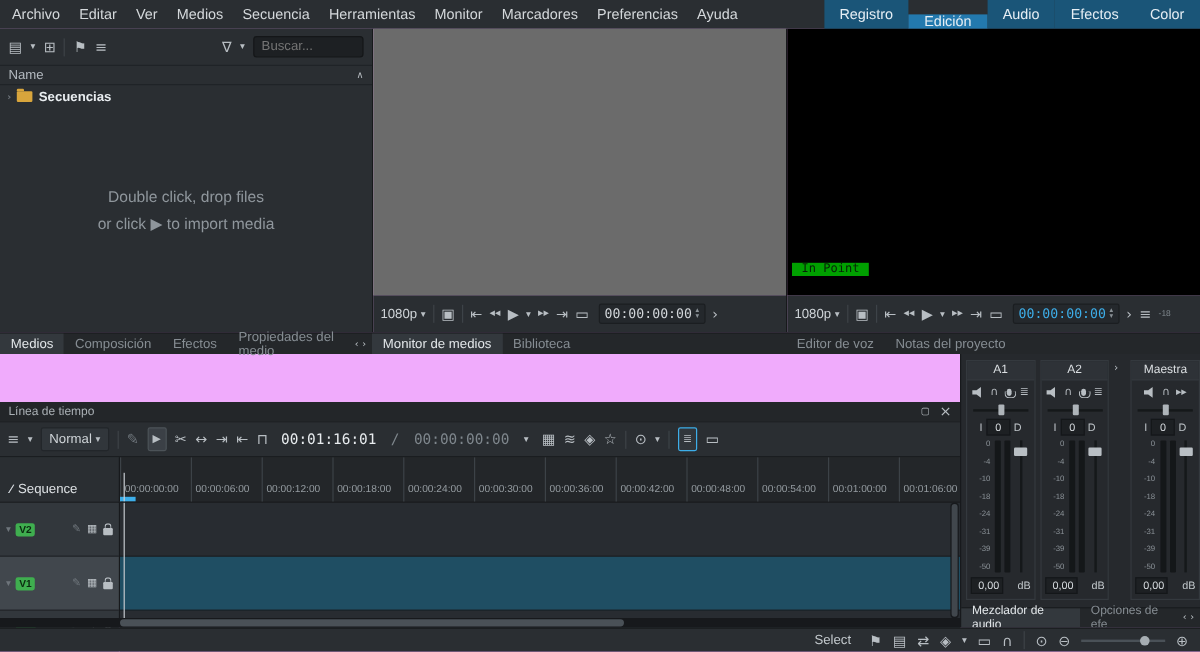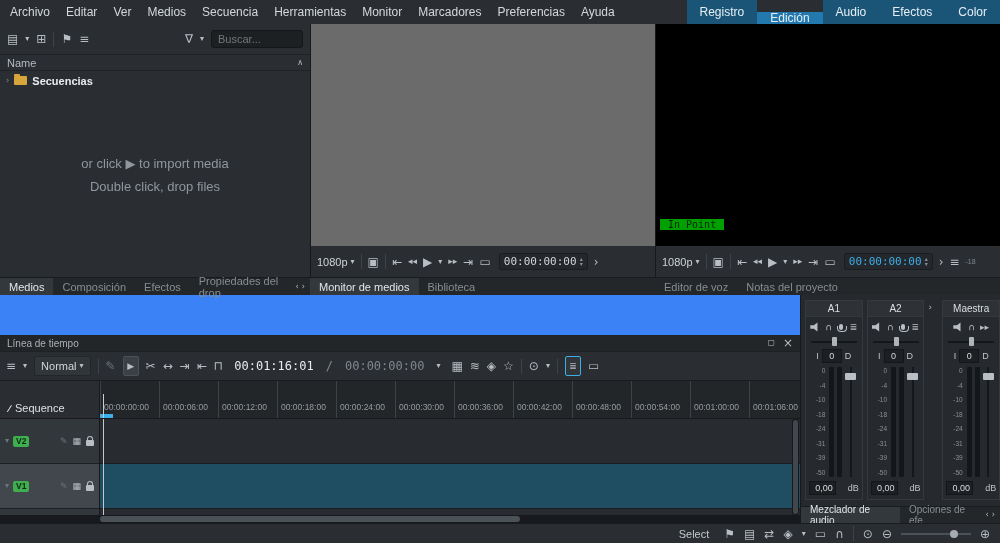--- a/index.html
+++ b/index.html
@@ -1,17 +1,17 @@
 <!DOCTYPE html>
 <html><head>
 <meta charset="utf-8">
 <style>
   * { margin:0; padding:0; box-sizing:border-box; }
   body { font-family:"Liberation Sans", sans-serif; background:#1b1e20; }
-  .app { position:relative; width:1000px; height:543px; background:#3b82f6; color:#c8cdd1;
+  .app { position:relative; width:1000px; height:543px; background:#f0abfc; color:#c8cdd1;
          font-size:11px; overflow:hidden; }
 
   .icon { display:inline-flex; align-items:center; justify-content:center; color:#b8bec3;
           font-size:12px; line-height:1; font-family:"DejaVu Sans", sans-serif; }
   .icon.small { font-size:9px; }
   .icon.tiny { font-size:8px; }
   .icon.dim { color:#6e757b; }
   .sep { width:1px; height:15px; background:#3d4348; }
   .spacer { flex:1; }
 
@@ -209,22 +209,22 @@
         <span>Name</span>
         <span class="spacer"></span>
         <span class="icon tiny">∧</span>
       </div>
       <div class="tree-row">
         <span class="icon tiny dim">›</span>
         <span class="i-folder"></span>
         <span>Secuencias</span>
       </div>
       <div class="bin-empty">
+        <div>Double click, drop files</div>
         <div>or click ▶ to import media</div>
-        <div>Double click, drop files</div>
       </div>
     </div>
 
     <div class="monpanel clipmon">
       <div class="mon-video"></div>
       <div class="mon-controls">
         <span class="combo">
           <span>1080p</span>
           <span class="icon tiny">▾</span>
         </span>
@@ -280,21 +280,21 @@
         <span class="meter-mini">-18</span>
       </div>
     </div>
   </div>
 
   <div class="ptabs-row">
     <div class="ptabs w-bin">
       <span class="ptab active">Medios</span>
       <span class="ptab">Composición</span>
       <span class="ptab">Efectos</span>
-      <span class="ptab">Propiedades del drop</span>
+      <span class="ptab">Propiedades del medio</span>
       <span class="ptab-chevrons">
         <span class="icon tiny">‹</span>
         <span class="icon tiny">›</span>
       </span>
     </div>
     <div class="ptabs w-clip">
       <span class="ptab active">Monitor de medios</span>
       <span class="ptab">Biblioteca</span>
     </div>
     <div class="ptabs w-proj">

